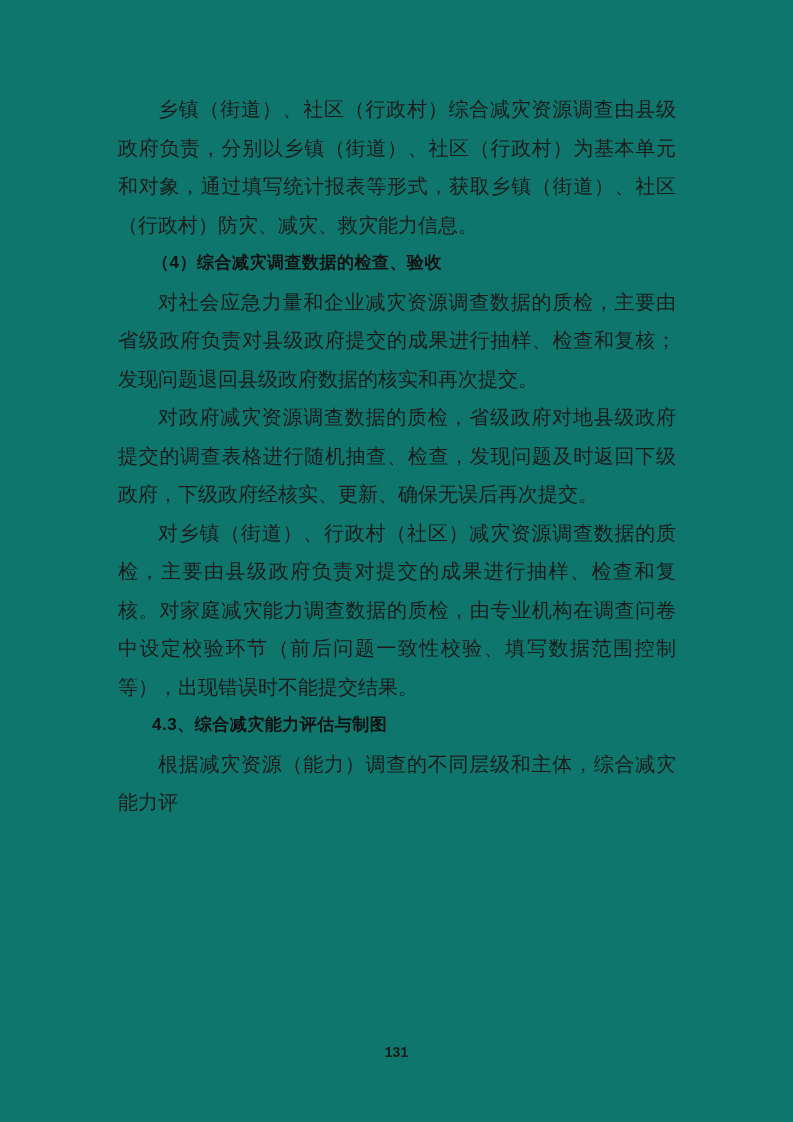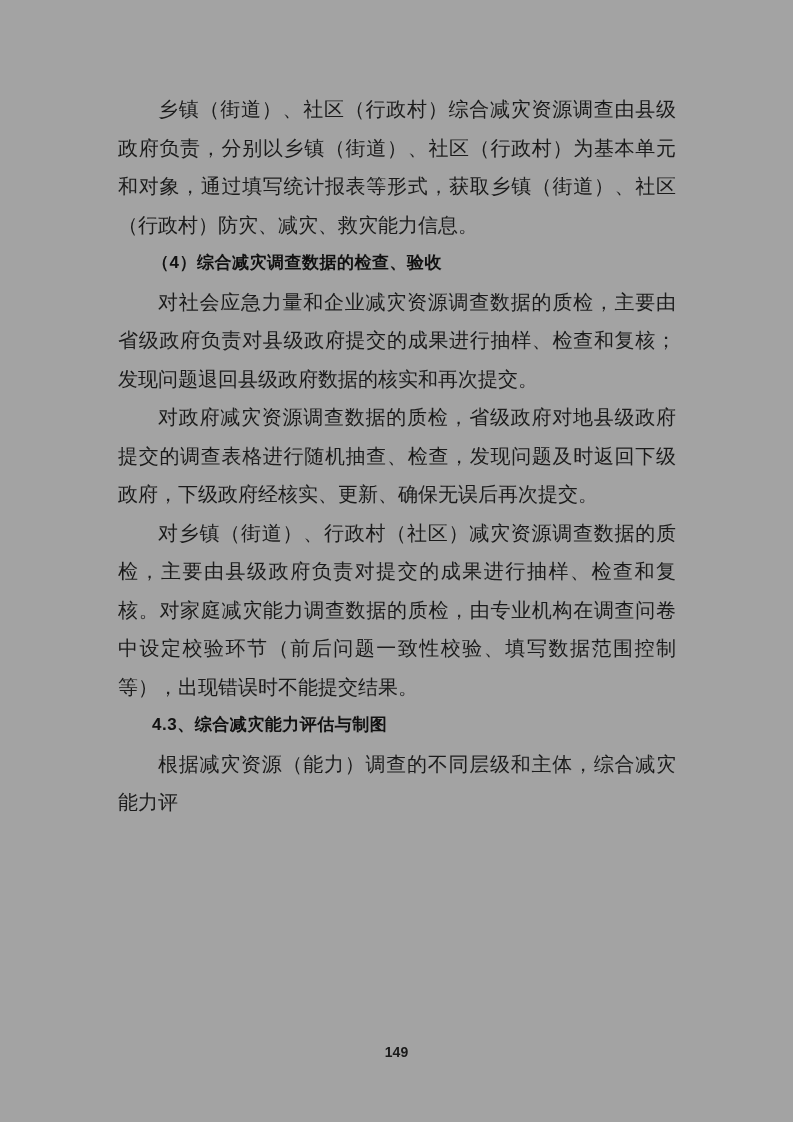--- a/index.html
+++ b/index.html
@@ -4,21 +4,21 @@
 <style>
   html, body {
     margin: 0;
     padding: 0;
     background: #ffffff;
   }
   .page {
     position: relative;
     width: 793px;
     height: 1122px;
-    background: #a3a3a3;
+    background: #0f766e;
     overflow: hidden;
   }
   .content {
     position: absolute;
     left: 118px;
     top: 90px;
     width: 558px;
   }
   .content p {
     margin: 0;
@@ -60,15 +60,15 @@
   <div class="content">
     <p>乡镇（街道）、社区（行政村）综合减灾资源调查由县级政府负责，分别以乡镇（街道）、社区（行政村）为基本单元和对象，通过填写统计报表等形式，获取乡镇（街道）、社区（行政村）防灾、减灾、救灾能力信息。</p>
     <h2>（4）综合减灾调查数据的检查、验收</h2>
     <p>对社会应急力量和企业减灾资源调查数据的质检，主要由省级政府负责对县级政府提交的成果进行抽样、检查和复核；发现问题退回县级政府数据的核实和再次提交。</p>
     <p>对政府减灾资源调查数据的质检，省级政府对地县级政府提交的调查表格进行随机抽查、检查，发现问题及时返回下级政府，下级政府经核实、更新、确保无误后再次提交。</p>
     <p>对乡镇（街道）、行政村（社区）减灾资源调查数据的质检，主要由县级政府负责对提交的成果进行抽样、检查和复核。对家庭减灾能力调查数据的质检，由专业机构在调查问卷中设定校验环节（前后问题一致性校验、填写数据范围控制等），出现错误时不能提交结果。</p>
     <h2>4.3、综合减灾能力评估与制图</h2>
     <p>根据减灾资源（能力）调查的不同层级和主体，综合减灾能力评</p>
   </div>
   <div class="footer">
-    <span>149</span>
+    <span>131</span>
   </div>
 </div>
 
 </body></html>

